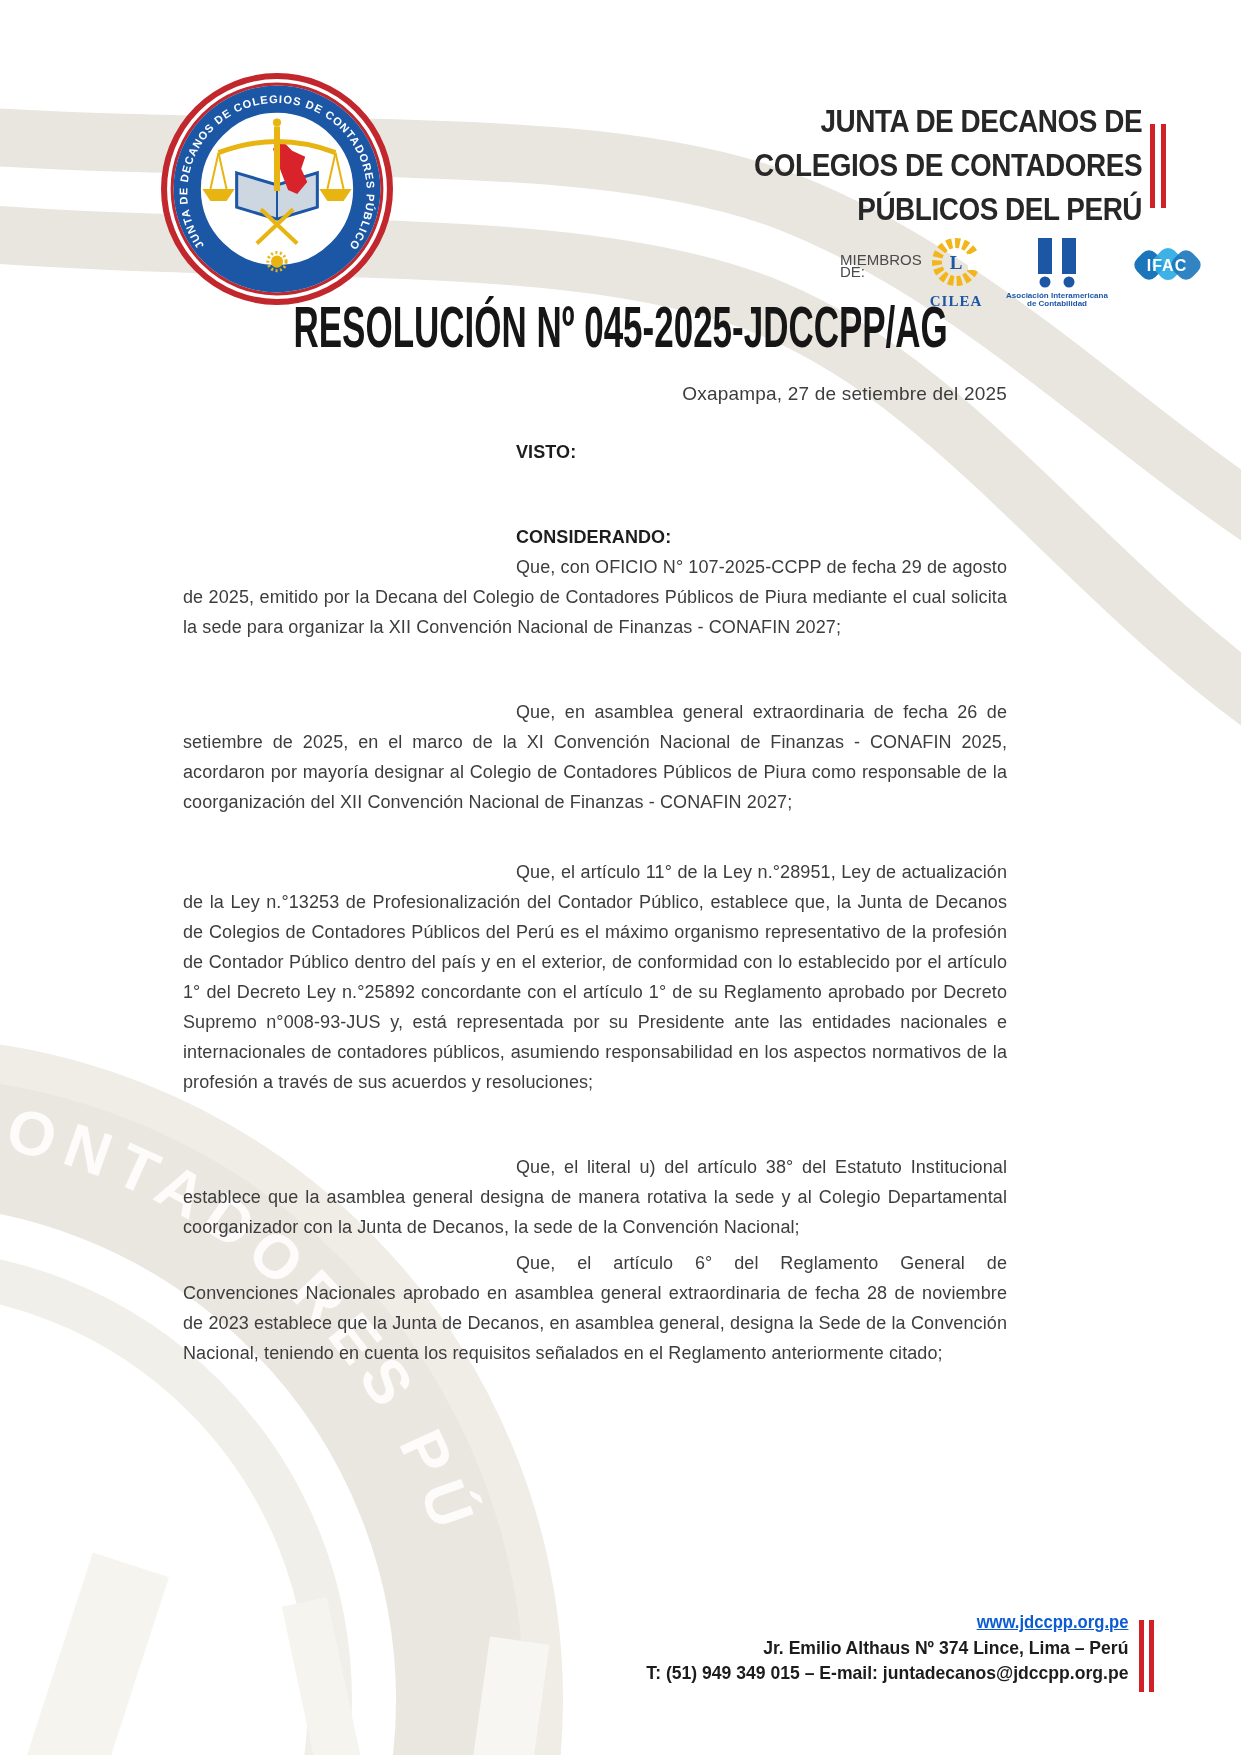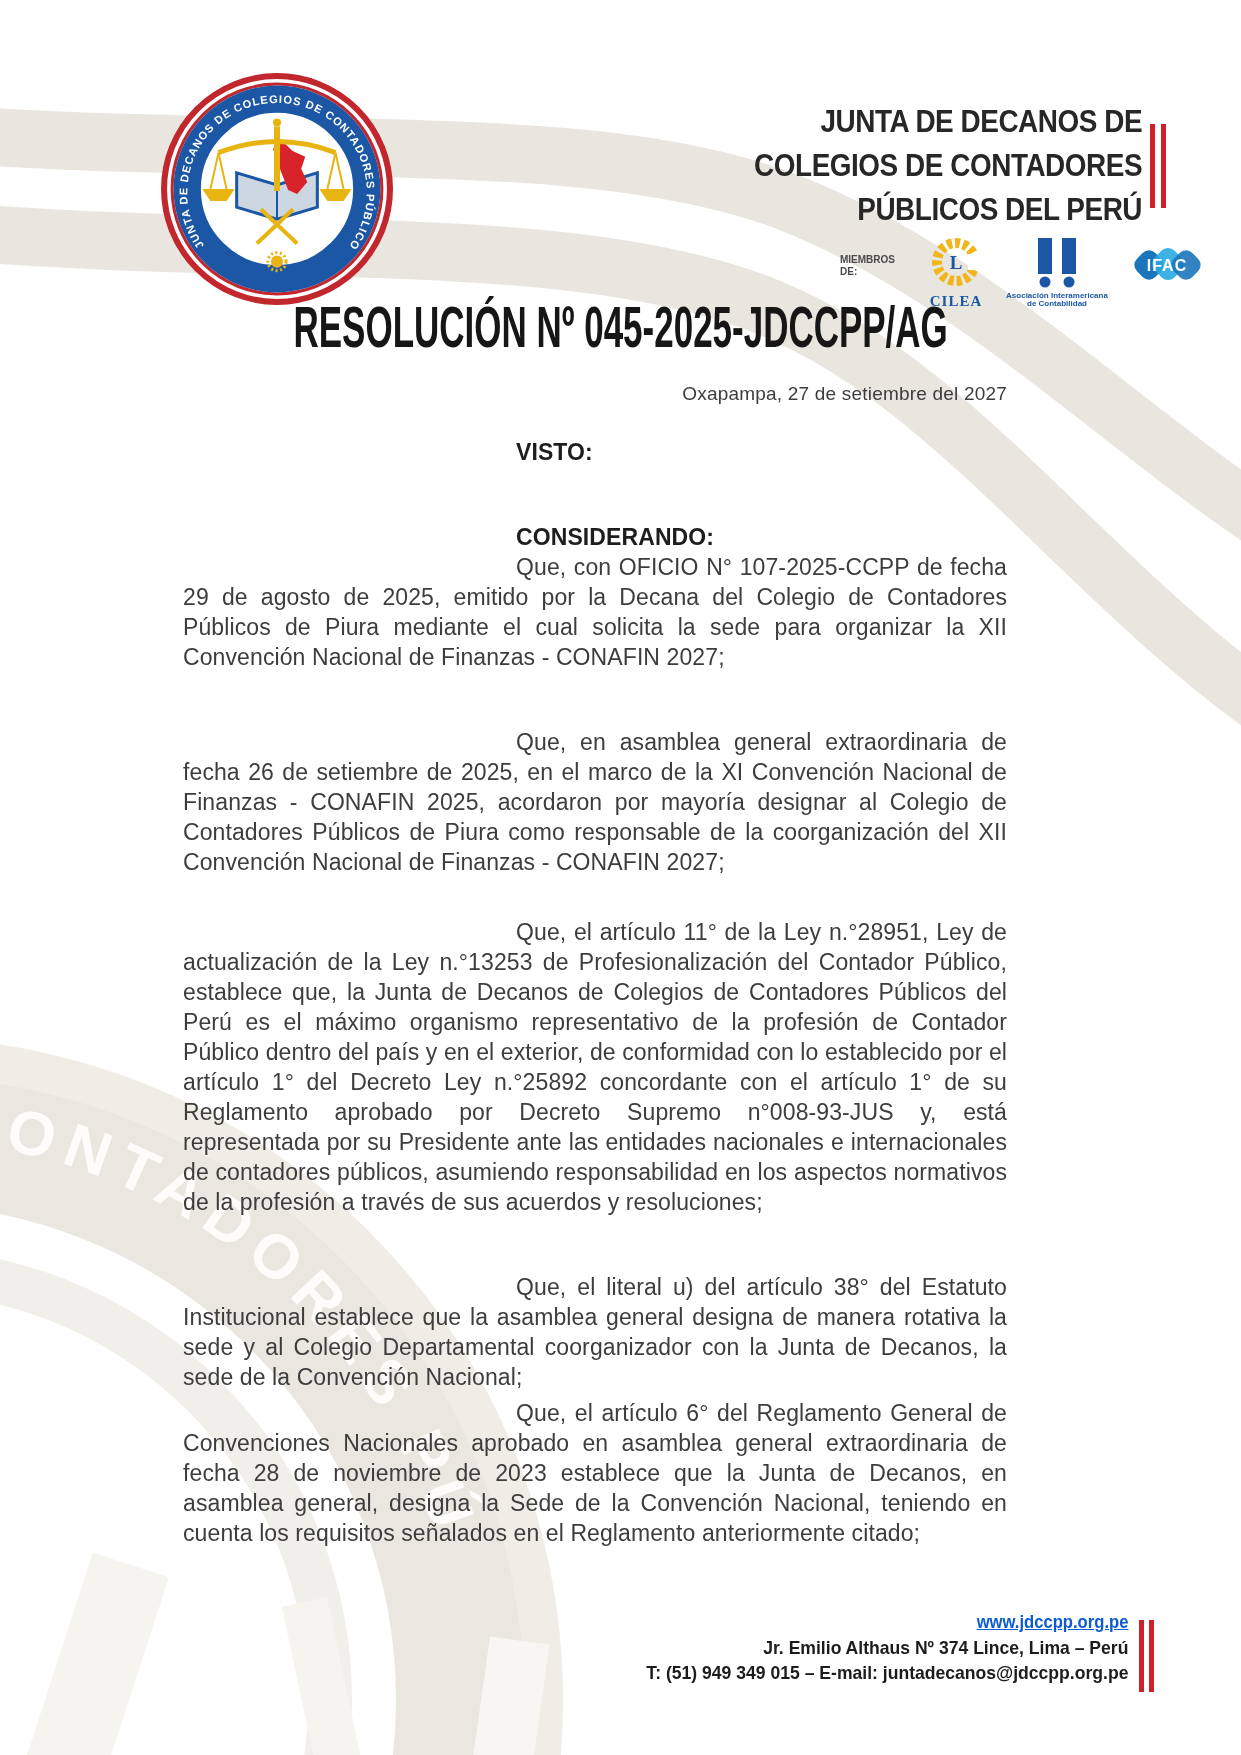--- a/index.html
+++ b/index.html
@@ -10,33 +10,33 @@
 
   
   .seal{position:absolute;left:160px;top:72px;width:234px;height:234px;}
   .org-name{position:absolute;right:99px;top:100px;text-align:right;
             font-weight:700;font-size:31px;line-height:44px;color:#272727;
             transform:scaleX(.9);transform-origin:100% 0;letter-spacing:-.5px;white-space:nowrap;}
   .hdr-bars{position:absolute;left:1150px;top:124px;display:flex;gap:6px;}
   .hdr-bars .bar{width:5px;height:84px;background:#cf2127;}
 
   .members{position:absolute;left:840px;top:236px;display:flex;align-items:flex-start;gap:14px;}
-  .members-label{width:74px;margin-top:18px;font-size:10px;font-weight:700;
+  .members-label{width:74px;margin-top:18px;font-size:15px;font-weight:400;
                  color:#4a4a4a;line-height:12px;}
   .member-logo{display:block;}
 
   
   .res-title{position:absolute;left:0;top:297px;width:100%;text-align:center;color:#161616;}
   .res-title .inner{display:inline-block;font-size:53px;font-weight:800;letter-spacing:0;
                     transform:scaleX(.66) scaleY(1.08);transform-origin:50% 50%;white-space:nowrap;}
   .dateline{position:absolute;left:183px;top:383px;width:824px;text-align:right;
             font-size:19px;color:#3d3d3d;letter-spacing:.2px;}
 
   
-  .body{position:absolute;left:183px;top:437px;width:824px;font-size:23px;line-height:30px;
+  .body{position:absolute;left:183px;top:437px;width:824px;font-size:18px;line-height:30px;
         text-align:justify;letter-spacing:.1px;}
   .body p{margin:0;text-indent:333px;}
   .body .hd{font-weight:700;color:#1d1d1d;text-indent:0;margin-left:333px;}
   .gap-lg{margin-top:55px !important;}
   .gap-md{margin-top:40px !important;}
   .gap-sm{margin-top:6px !important;}
 
   
   .footer{position:absolute;right:113px;top:1612px;text-align:right;color:#1c1c1c;
           transform:scaleX(.95);transform-origin:100% 0;}
@@ -132,21 +132,21 @@
         <rect x="22" y="6" width="28" height="28" rx="9" fill="#29aae1" opacity="0.9" transform="rotate(45 36 20)"></rect>
         <rect x="41" y="8" width="26" height="26" rx="9" fill="#1b75bb" opacity="0.9" transform="rotate(45 54 21)"></rect>
         <text x="35" y="27" text-anchor="middle" font-family="Liberation Sans, sans-serif" font-size="16" font-weight="700" fill="#ffffff" letter-spacing="1">IFAC</text>
       </svg>
     </div>
 
     <div class="res-title">
       <span class="inner">RESOLUCIÓN Nº 045-2025-JDCCPP/AG</span>
     </div>
 
-    <div class="dateline">Oxapampa, 27 de setiembre del 2027</div>
+    <div class="dateline">Oxapampa, 27 de setiembre del 2025</div>
 
     <div class="body">
       <p class="hd">VISTO:</p>
       <p class="hd gap-lg">CONSIDERANDO:</p>
       <p>Que, con OFICIO N° 107-2025-CCPP de fecha 29 de agosto de 2025, emitido por la Decana del Colegio de Contadores Públicos de Piura mediante el cual solicita la sede para organizar la XII Convención Nacional de Finanzas - CONAFIN 2027;</p>
       <p class="gap-lg">Que, en asamblea general extraordinaria de fecha 26 de setiembre de 2025, en el marco de la XI Convención Nacional de Finanzas - CONAFIN 2025, acordaron por mayoría designar al Colegio de Contadores Públicos de Piura como responsable de la coorganización del XII Convención Nacional de Finanzas - CONAFIN 2027;</p>
       <p class="gap-md">Que, el artículo 11° de la Ley n.°28951, Ley de actualización de la Ley n.°13253 de Profesionalización del Contador Público, establece que, la Junta de Decanos de Colegios de Contadores Públicos del Perú es el máximo organismo representativo de la profesión de Contador Público dentro del país y en el exterior, de conformidad con lo establecido por el artículo 1° del Decreto Ley n.°25892 concordante con el artículo 1° de su Reglamento aprobado por Decreto Supremo n°008-93-JUS y, está representada por su Presidente ante las entidades nacionales e internacionales de contadores públicos, asumiendo responsabilidad en los aspectos normativos de la profesión a través de sus acuerdos y resoluciones;</p>
       <p class="gap-lg">Que, el literal u) del artículo 38° del Estatuto Institucional establece que la asamblea general designa de manera rotativa la sede y al Colegio Departamental coorganizador con la Junta de Decanos, la sede de la Convención Nacional;</p>
       <p class="gap-sm">Que, el artículo 6° del Reglamento General de Convenciones Nacionales aprobado en asamblea general extraordinaria de fecha 28 de noviembre de 2023 establece que la Junta de Decanos, en asamblea general, designa la Sede de la Convención Nacional, teniendo en cuenta los requisitos señalados en el Reglamento anteriormente citado;</p>
     </div>

